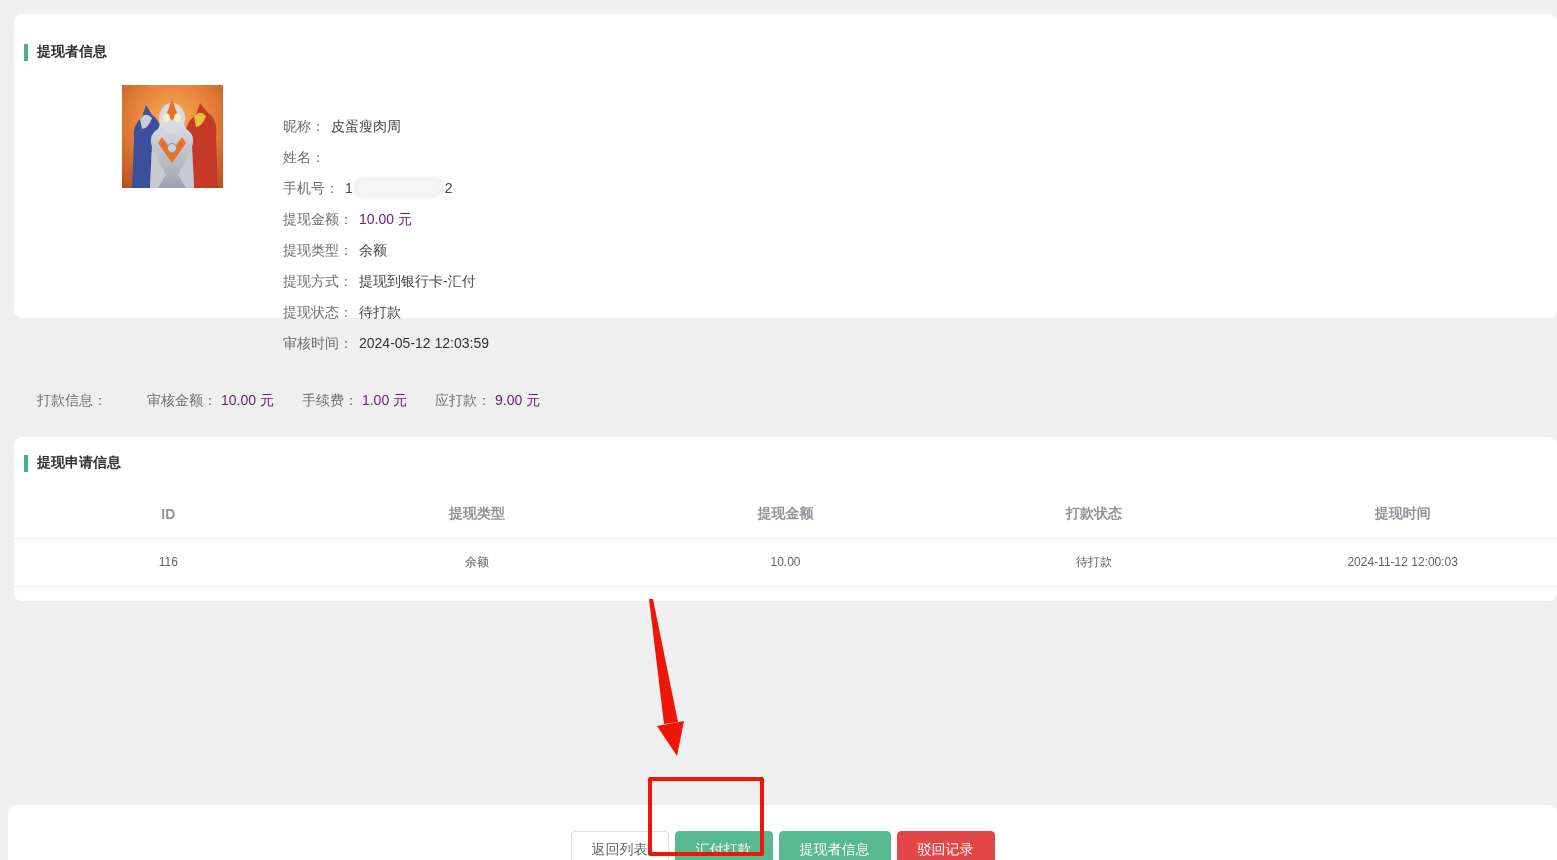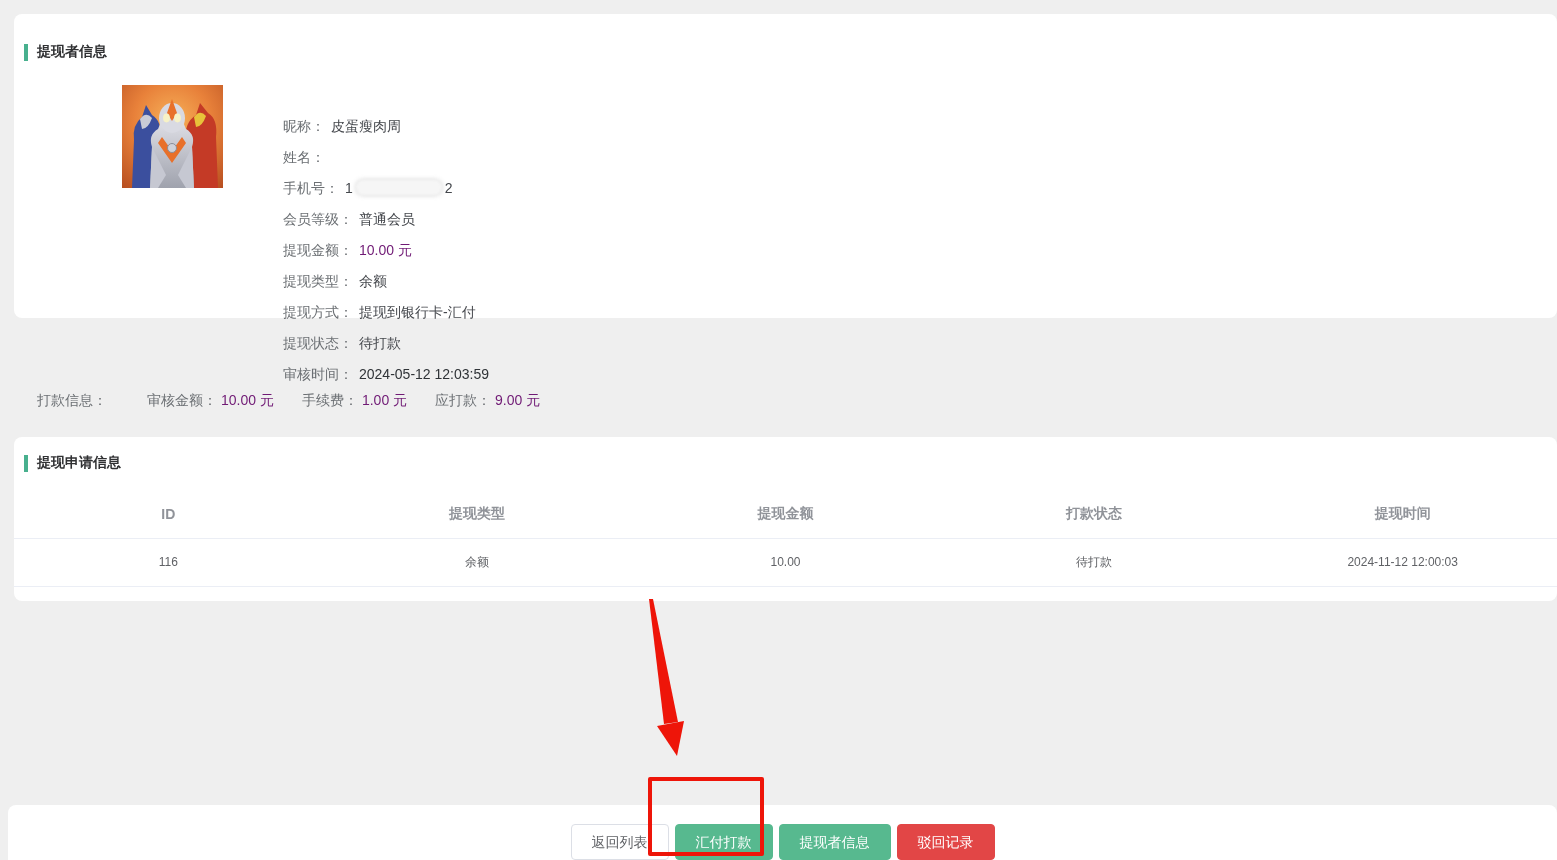--- a/index.html
+++ b/index.html
@@ -106,22 +106,22 @@
   }
 
   .footer {
     position:absolute;
     left:8px; right:0; top:805px;
     height:55px;
     background:#ffffff;
     border-radius:8px 8px 0 0;
     display:flex;
     justify-content:center;
-    align-items:flex-end;
-    padding-top:3px;
+    align-items:flex-start;
+    padding-top:26px;
     gap:6px;
   }
   .btn {
     height:36px;
     padding:0 20px;
     border-radius:4px;
     font-size:14px;
     font-family:inherit;
     cursor:pointer;
     line-height:34px;
@@ -205,23 +205,20 @@
 
   <div class="fields">
     <div class="field-row">
       <span class="field-label">昵称：</span><span class="field-value">皮蛋瘦肉周</span>
     </div>
     <div class="field-row">
       <span class="field-label">姓名：</span><span class="field-value"></span>
     </div>
     <div class="field-row">
       <span class="field-label">手机号：</span><span class="field-value">1</span><span class="phone-mask"></span><span class="field-value">2</span>
-    </div>
-    <div class="field-row">
-      <span class="field-label">会员等级：</span><span class="field-value">普通会员</span>
     </div>
     <div class="field-row">
       <span class="field-label">提现金额：</span><span class="field-value red-text">10.00 元</span>
     </div>
     <div class="field-row">
       <span class="field-label">提现类型：</span><span class="field-value">余额</span>
     </div>
     <div class="field-row">
       <span class="field-label">提现方式：</span><span class="field-value">提现到银行卡-汇付</span>
     </div>

